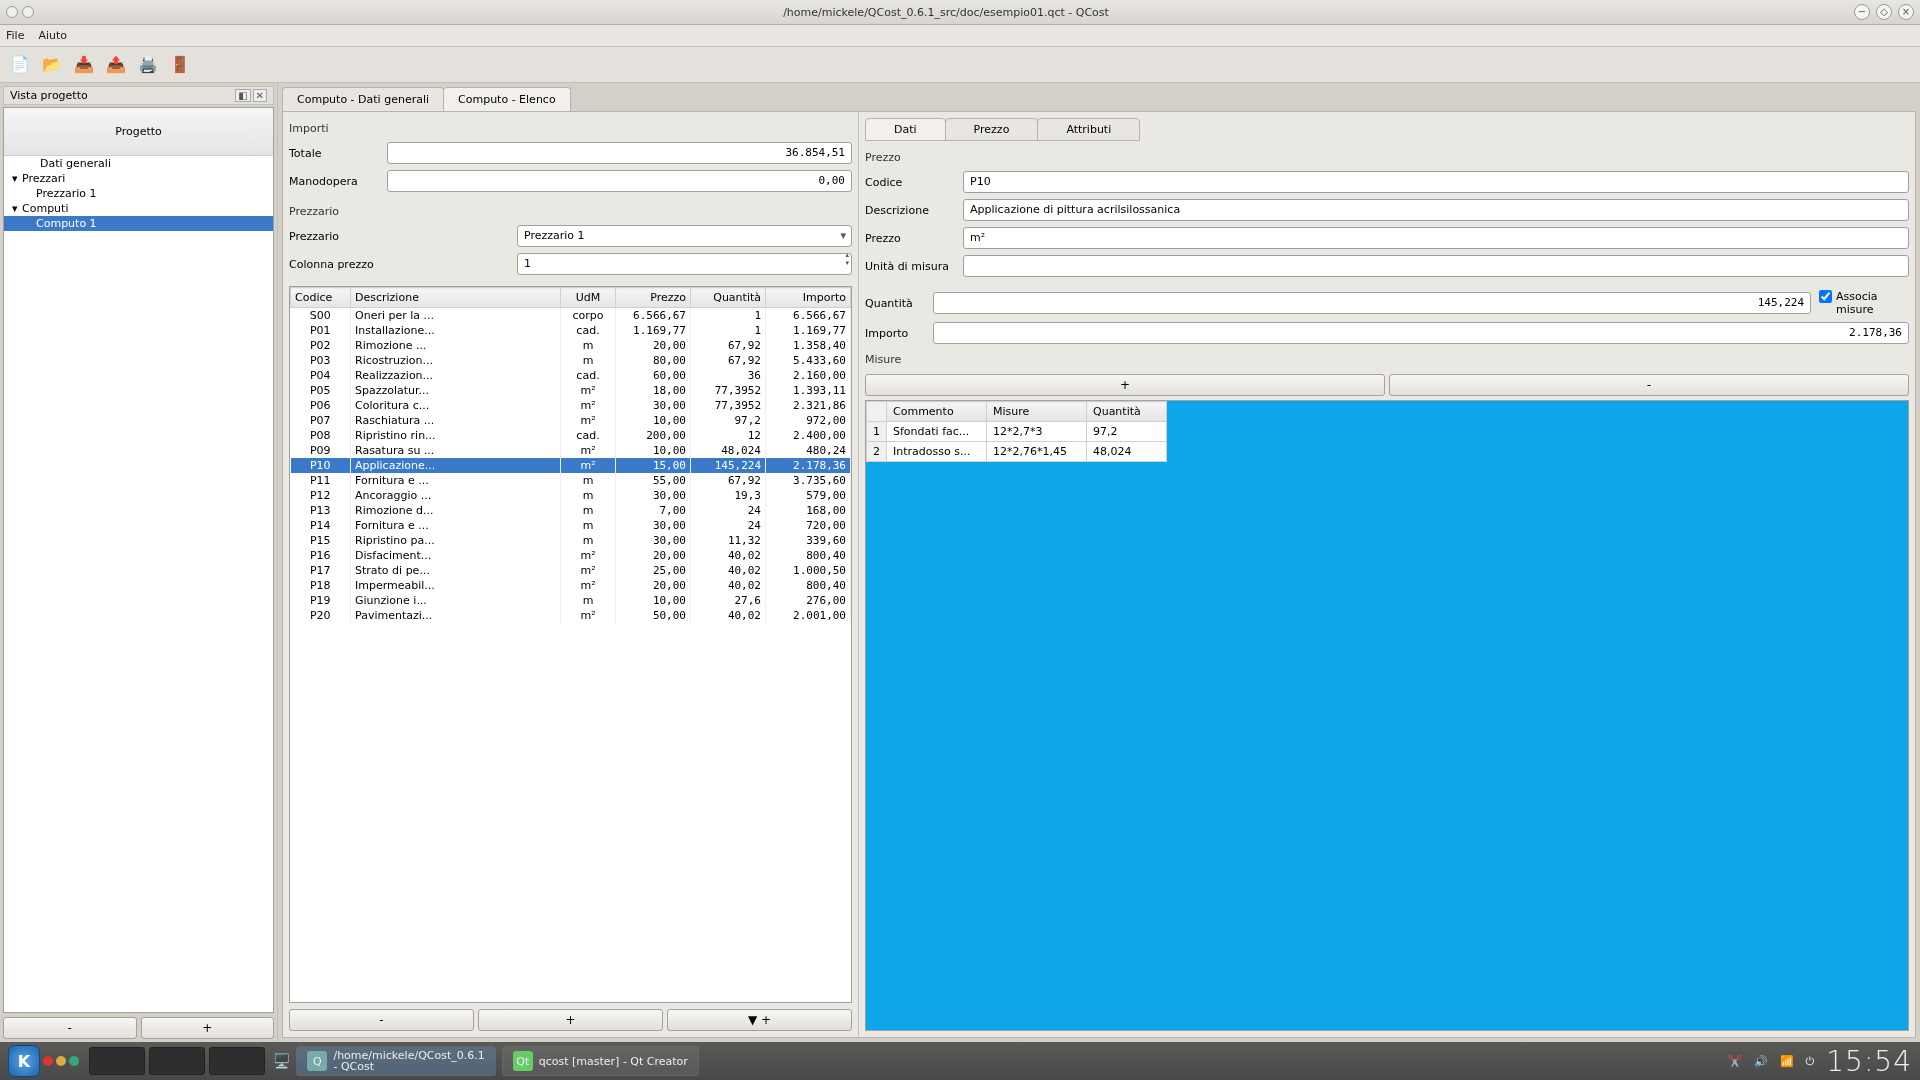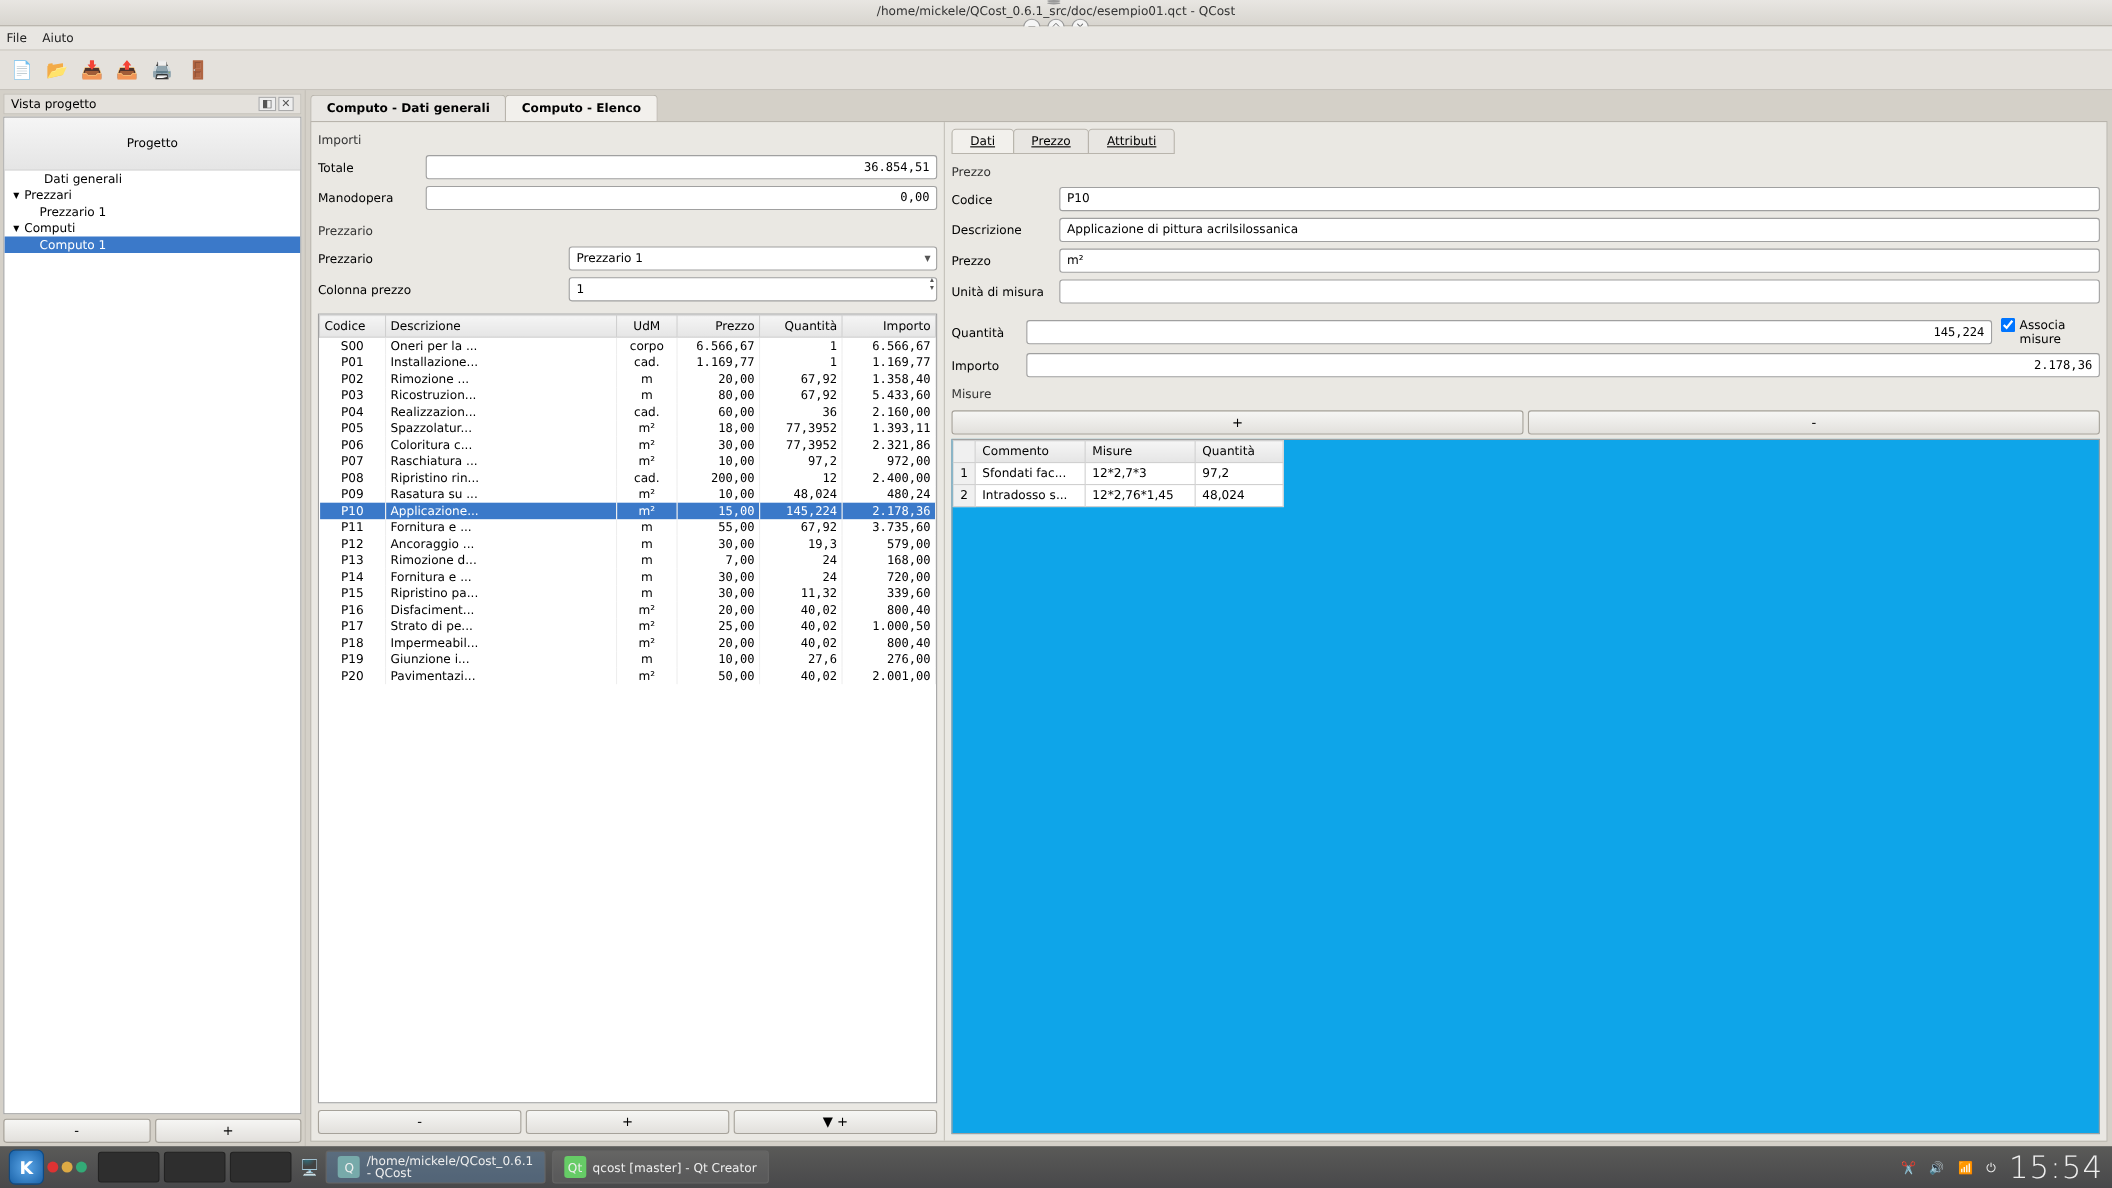--- a/index.html
+++ b/index.html
@@ -1,17 +1,17 @@
 <!DOCTYPE html>
 <html><head>
 <meta charset="utf-8">
 <style>
 * { margin:0; padding:0; box-sizing:border-box; font-family:"DejaVu Sans",sans-serif; font-size:11px; }
 body { background:#d4d0c8; width:1920px; height:1080px; overflow:hidden; display:flex; flex-direction:column; }
-.titlebar { height:24px; background:linear-gradient(#e8e6e2,#d8d5cf); border-bottom:1px solid #b0aca4; display:flex; align-items:center; padding:0 6px;flex-direction:column; }
+.titlebar { height:24px; background:linear-gradient(#e8e6e2,#d8d5cf); border-bottom:1px solid #b0aca4; display:flex; align-items:center; padding:12px 6px; }
 .titlebar .wb { width:12px; height:12px; border-radius:50%; border:1px solid #999; margin-right:4px; background:#f0f0f0; }
 .titlebar .title { flex:1; text-align:center; color:#333; }
 .titlebar .right { display:flex; gap:6px; }
 .titlebar .rb { width:16px; height:16px; border-radius:50%; border:1px solid #999; background:#f5f5f5; text-align:center; line-height:14px; font-size:10px; color:#555; }
 .menubar { height:22px; background:#e8e6e2; border-bottom:1px solid #c4c0b8; display:flex; align-items:center; padding:0 6px; gap:14px; }
 .menubar span { color:#222; }
 .toolbar { height:36px; background:#e4e1dc; border-bottom:1px solid #c4c0b8; display:flex; align-items:center; padding:0 8px; gap:8px; }
 .tool-icon { width:24px; height:24px; display:flex; align-items:center; justify-content:center; font-size:16px; }
 .main { flex:1; display:flex; min-height:0; }
 .panel-hdr { background:#e4e1dc; padding:2px 6px; border:1px solid #c4c0b8; display:flex; align-items:center; justify-content:space-between; }
@@ -19,21 +19,21 @@
 .panel-hdr .icons span { font-size:10px; color:#555; border:1px solid #aaa; padding:0 2px; background:#eee; }
 .leftpane { width:278px; display:flex; flex-direction:column; border-right:1px solid #c4c0b8; padding:3px; }
 .tree-box { background:#fff; border:1px solid #a0a0a0; flex:1; margin-top:2px; overflow:auto; }
 .tree-hdr { background:linear-gradient(#f5f5f5,#e5e5e5); padding:17px 6px; border-bottom:1px solid #ccc;text-align:center; }
 .tree-item { padding:1px 4px; white-space:nowrap; }
 .tree-item.sel { background:#3b79c9; color:#fff; }
 .tree-arrow { display:inline-block; width:10px; }
 .btnrow { display:flex; gap:4px; margin-top:4px; }
 .btnrow button, .qb { flex:1; background:linear-gradient(#f6f6f4,#e2e0dc); border:1px solid #a6a29a; border-radius:3px; padding:3px 0; font-size:12px; }
 .center { flex:1; display:flex; flex-direction:column; padding:4px; min-width:0; }
-.tabs { display:flex; gap:0;font-weight:bold; }
+.tabs { display:flex; gap:0; }
 .tab { padding:5px 14px; background:#e8e6e2; border:1px solid #b8b4ac; border-bottom:none; border-radius:4px 4px 0 0; margin-right:-1px; position:relative; }
 .tab.active { background:#f2f0ec; z-index:2; }
 .tabbody { border:1px solid #b8b4ac; background:#eae8e3; flex:1; display:flex; min-height:0; }
 .col { display:flex; flex-direction:column; padding:6px; }
 .col.left { width:576px; border-right:1px solid #c4c0b8; }
 .col.right { flex:1; }
 .group-label { color:#333; margin:4px 0; }
 .row { display:flex; align-items:center; gap:8px; margin:3px 0; }
 .row label { width:90px; }
 .field { flex:1; background:#fff; border:1px solid #a0a0a0; padding:3px 6px; border-radius:3px; height:22px; line-height:14px; }
@@ -43,21 +43,21 @@
 .spin-wrap { position:relative; flex:1; }
 .spin-wrap:after { content:"▴\A▾"; white-space:pre; position:absolute; right:3px; top:-2px; font-size:7px; line-height:8px; color:#555; }
 .pricetable { flex:1; background:#fff; border:1px solid #a0a0a0; overflow:auto; }
 table { width:100%; border-collapse:collapse; }
 th { background:linear-gradient(#f5f5f5,#e5e5e5); padding:3px 4px; border:1px solid #d0d0d0; font-weight:normal; text-align:left; }
 td { padding:1px 4px; border-right:1px solid #eee; }
 td.n { text-align:right; font-family:monospace; }
 td.c { text-align:center; }
 tr.sel td { background:#3b79c9; color:#fff; }
 .subtabs { display:flex; margin-bottom:6px; }
-.subtab { padding:4px 16px; background:#e8e6e2; border:1px solid #b8b4ac; border-radius:4px 4px 0 0; margin-right:-1px;text-decoration:underline; }
+.subtab { padding:4px 28px; background:#e8e6e2; border:1px solid #b8b4ac; border-radius:4px 4px 0 0; margin-right:-1px; }
 .subtab.active { background:#f2f0ec; }
 .chk { display:flex; align-items:flex-start; gap:4px; }
 .measure-table { border:1px solid #a0a0a0; background:#fff; }
 .measure-table th, .measure-table td { border:1px solid #d0d0d0; padding:3px 6px; }
 .rownum { background:#f0f0f0; text-align:center; width:20px; }
 .taskbar { height:38px; background:linear-gradient(#5a5a58,#48484a); display:flex; align-items:center; padding:0 8px; color:#eee; }
 .kbtn { width:32px; height:32px; background:radial-gradient(#5ca7e8,#1a62a8); border-radius:6px; border:1px solid #0d4a85; display:flex; align-items:center; justify-content:center; color:#fff; font-weight:bold; font-size:16px; }
 .dot { width:10px; height:10px; border-radius:50%; display:inline-block; margin-left:3px; }
 .tasks { display:flex; gap:4px; margin-left:10px; }
 .task-slot { width:56px; height:28px; background:#2e2e2e; border:1px solid #222; border-radius:3px; }

